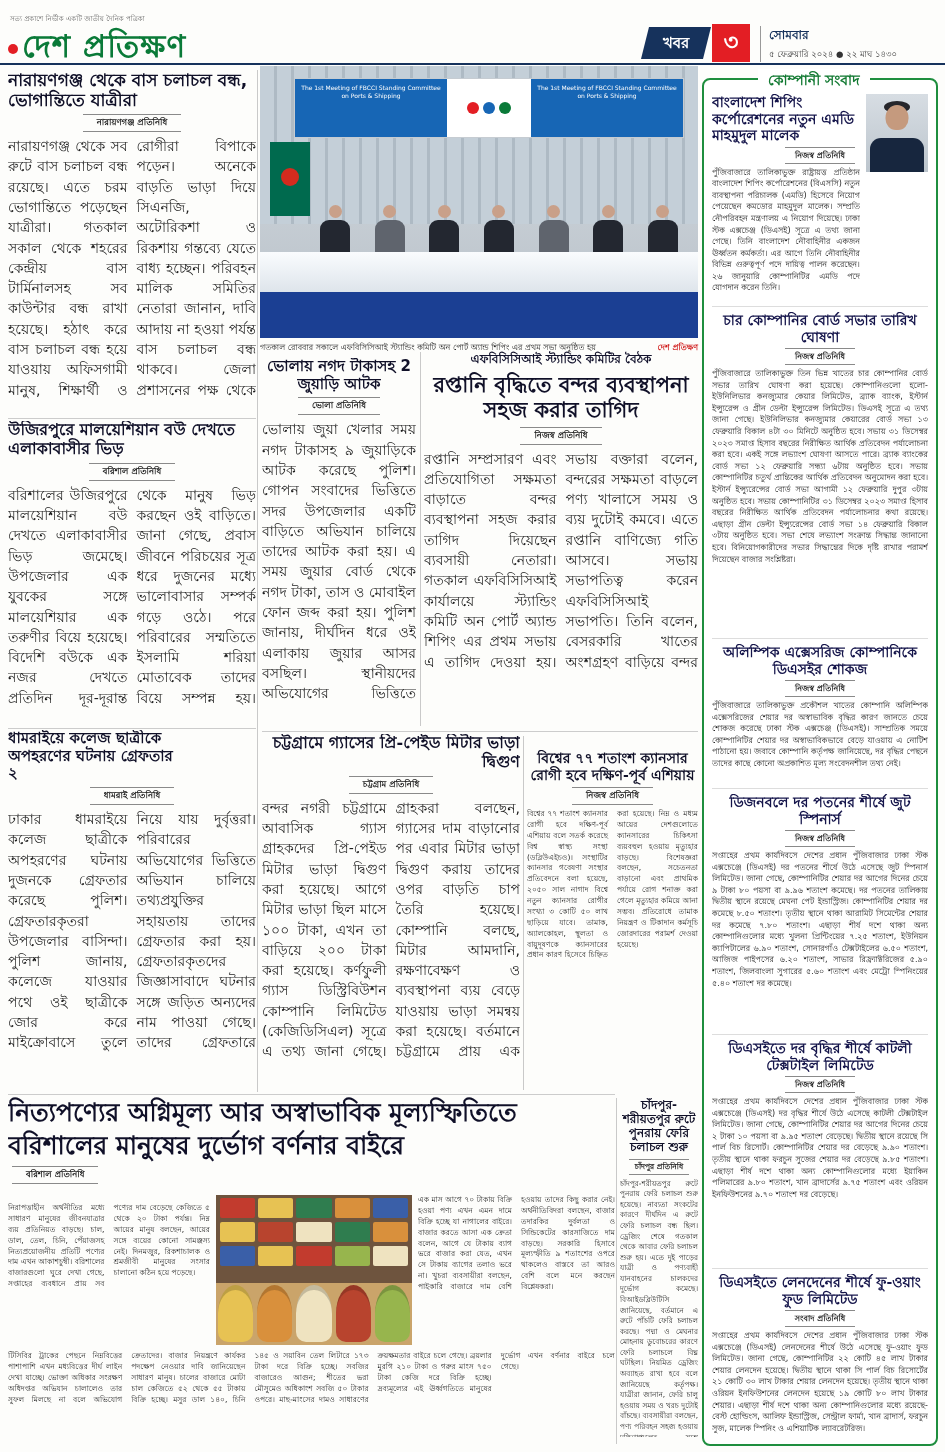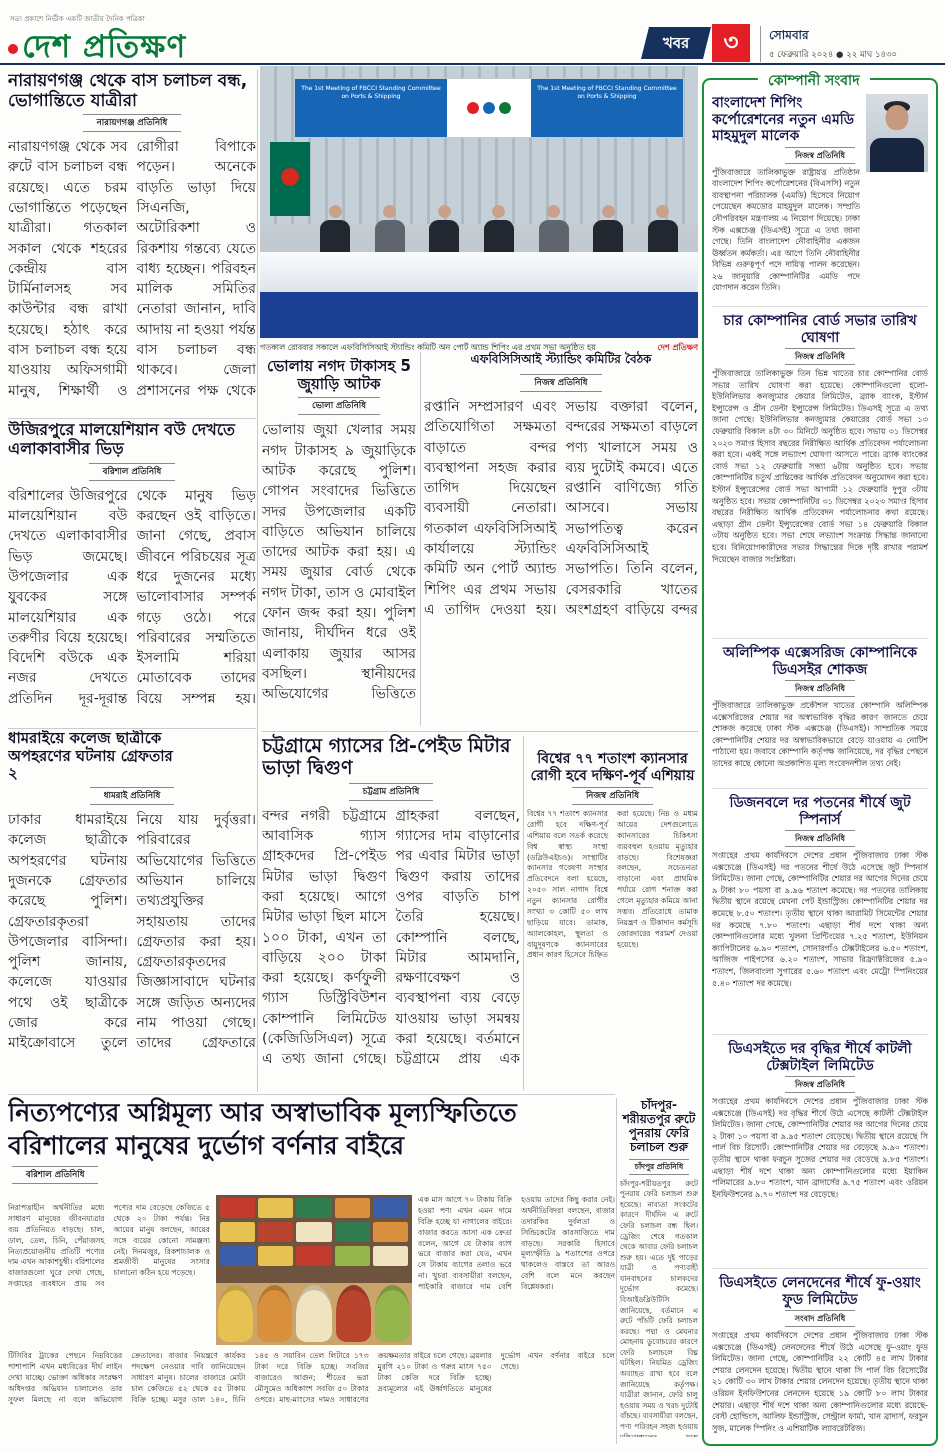--- a/index.html
+++ b/index.html
@@ -70,21 +70,21 @@
   #photo-cap .credit{color:#d01c1c;font-weight:700;white-space:nowrap;margin-left:8px;}
 
   
   #a-bhola{left:262px;top:358px;width:154px;height:370px;}
   #a-bhola .hl{font-size:15px;text-align:center;}
   #a-bhola .bt{height:280px;}
   #a-ropt{left:424px;top:350px;width:274px;height:378px;}
   #a-ropt .hl{font-size:21px;text-align:center;}
   #a-ropt .bt{height:242px;}
   #a-chat{left:262px;top:734px;width:258px;height:358px;}
-  #a-chat .hl{font-size:19px;text-align:left;}
+  #a-chat .hl{font-size:16px;text-align:right;}
   #a-chat .bt{height:276px;}
   #a-canc{left:527px;top:750px;width:171px;height:342px;}
   #a-canc .hl{font-size:14px;text-align:center;}
   #a-canc .bt{height:238px;font-size:7.5px;}
 
   
   #a-nityo{left:8px;top:1097px;width:607px;height:349px;}
   #a-nityo .hl{font-size:25px;line-height:1.3;}
   #a-nityo .byline{margin:4px 0 0 4px;}
   .nt-left{position:absolute;left:0;top:106px;width:202px;height:150px;}
@@ -218,27 +218,28 @@
   </div>
   <div class="pm-table"></div>
   <div class="pm-floor"></div>
 </div>
 <div class="abs" id="photo-cap">
   <span>গতকাল রোববার সকালে এফবিসিসিআই স্ট্যান্ডিং কমিটি অন পোর্ট অ্যান্ড শিপিং এর প্রথম সভা অনুষ্ঠিত হয়</span>
   <span class="credit">দেশ প্রতিক্ষণ</span>
 </div>
 
 <div class="art" id="a-bhola">
-  <div class="hl">ভোলায় নগদ টাকাসহ 5 জুয়াড়ি আটক</div>
+  <div class="hl">ভোলায় নগদ টাকাসহ 2 জুয়াড়ি আটক</div>
   <span class="byline">ভোলা প্রতিনিধি</span>
   <div class="bt">ভোলায় জুয়া খেলার সময় নগদ টাকাসহ ৯ জুয়াড়িকে আটক করেছে পুলিশ। গোপন সংবাদের ভিত্তিতে সদর উপজেলার একটি বাড়িতে অভিযান চালিয়ে তাদের আটক করা হয়। এ সময় জুয়ার বোর্ড থেকে নগদ টাকা, তাস ও মোবাইল ফোন জব্দ করা হয়। পুলিশ জানায়, দীর্ঘদিন ধরে ওই এলাকায় জুয়ার আসর বসছিল। স্থানীয়দের অভিযোগের ভিত্তিতে নজরদারি বাড়ানো হয়। আটকদের বিরুদ্ধে আইনানুগ ব্যবস্থা গ্রহণ করা হয়েছে। এলাকায় জুয়াবিরোধী অভিযান অব্যাহত থাকবে বলে জানিয়েছে পুলিশ। আটকদের আদালতের মাধ্যমে জেলহাজতে পাঠানো হয়েছে।</div>
 </div>
 
 <div class="art" id="a-ropt">
   <div class="kicker">এফবিসিসিআই স্ট্যান্ডিং কমিটির বৈঠক</div>
+  <div class="hl">রপ্তানি বৃদ্ধিতে বন্দর ব্যবস্থাপনা সহজ করার তাগিদ</div>
   <span class="byline">নিজস্ব প্রতিনিধি</span>
   <div class="bt c2">রপ্তানি সম্প্রসারণ এবং প্রতিযোগিতা সক্ষমতা বাড়াতে বন্দর ব্যবস্থাপনা সহজ করার তাগিদ দিয়েছেন ব্যবসায়ী নেতারা। গতকাল এফবিসিসিআই কার্যালয়ে স্ট্যান্ডিং কমিটি অন পোর্ট অ্যান্ড শিপিং এর প্রথম সভায় এ তাগিদ দেওয়া হয়। সভায় বক্তারা বলেন, বন্দরের সক্ষমতা বাড়লে পণ্য খালাসে সময় ও ব্যয় দুটোই কমবে। এতে রপ্তানি বাণিজ্যে গতি আসবে। সভায় সভাপতিত্ব করেন এফবিসিসিআই সভাপতি। তিনি বলেন, বেসরকারি খাতের অংশগ্রহণ বাড়িয়ে বন্দর অবকাঠামো উন্নয়নে কাজ করতে হবে। কাস্টমস প্রক্রিয়া ডিজিটাল করার ওপরও গুরুত্বারোপ করেন বক্তারা। কমিটির চেয়ারম্যান বলেন, বন্দরের সেবার মান বাড়াতে সুনির্দিষ্ট সুপারিশ তৈরি করে সরকারের কাছে দেওয়া হবে। সভায় শিপিং খাতের বিভিন্ন সমস্যা ও সম্ভাবনা নিয়ে আলোচনা হয়। বক্তারা নৌপথে কনটেইনার পরিবহন বাড়ানোর পাশাপাশি দক্ষ জনবল তৈরির ওপর জোর দেন। এ সময় এফবিসিসিআইয়ের পরিচালকবৃন্দ, কমিটির সদস্যবৃন্দ, ব্যবসায়ী নেতৃবৃন্দ ও সংশ্লিষ্ট কর্মকর্তারা উপস্থিত ছিলেন।</div>
 </div>
 
 <div class="art" id="a-chat">
   <div class="hl">চট্টগ্রামে গ্যাসের প্রি-পেইড মিটার ভাড়া দ্বিগুণ</div>
   <span class="byline">চট্টগ্রাম প্রতিনিধি</span>
   <div class="bt c2">বন্দর নগরী চট্টগ্রামে আবাসিক গ্যাস গ্রাহকদের প্রি-পেইড মিটার ভাড়া দ্বিগুণ করা হয়েছে। আগে মিটার ভাড়া ছিল মাসে ১০০ টাকা, এখন তা বাড়িয়ে ২০০ টাকা করা হয়েছে। কর্ণফুলী গ্যাস ডিস্ট্রিবিউশন কোম্পানি লিমিটেড (কেজিডিসিএল) সূত্রে এ তথ্য জানা গেছে। গ্রাহকরা বলছেন, গ্যাসের দাম বাড়ানোর পর এবার মিটার ভাড়া দ্বিগুণ করায় তাদের ওপর বাড়তি চাপ তৈরি হয়েছে। কোম্পানি বলছে, মিটার আমদানি, রক্ষণাবেক্ষণ ও ব্যবস্থাপনা ব্যয় বেড়ে যাওয়ায় ভাড়া সমন্বয় করা হয়েছে। বর্তমানে চট্টগ্রামে প্রায় এক লাখ গ্রাহক প্রি-পেইড মিটার ব্যবহার করছেন। ২০২৩ সালের জুলাই থেকে নতুন হারে ভাড়া কার্যকর হয়েছে বলে জানিয়েছে কর্তৃপক্ষ। ভোক্তা সংগঠনগুলো এ সিদ্ধান্ত পুনর্বিবেচনার দাবি জানিয়েছে। তারা বলছে, সেবার মান না বাড়িয়ে ভাড়া বাড়ানো অযৌক্তিক। কোম্পানি জানিয়েছে, পর্যায়ক্রমে সব গ্রাহককে প্রি-পেইড মিটারের আওতায় আনা হবে।</div>
 </div>
 

